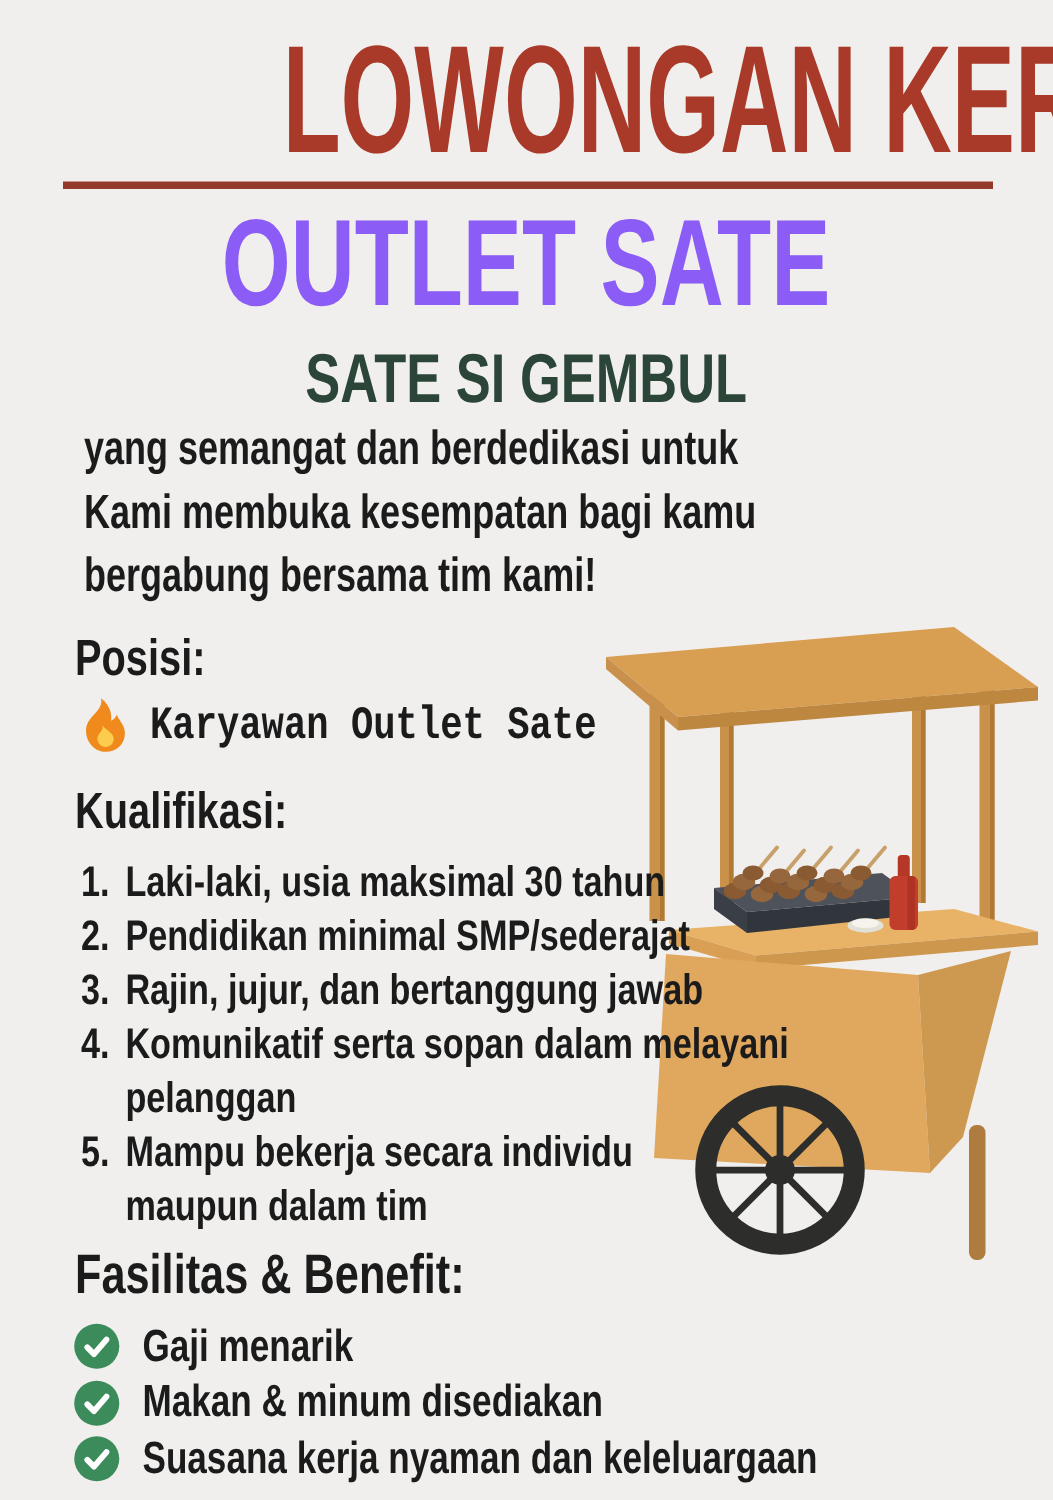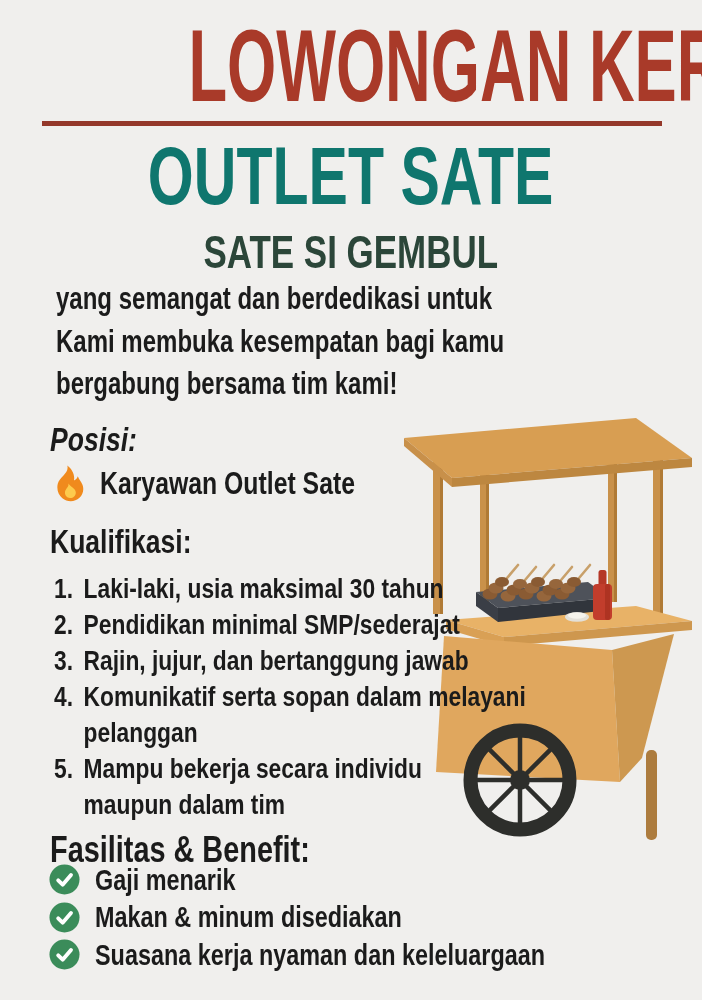--- a/index.html
+++ b/index.html
@@ -9,42 +9,42 @@
     font-family:"Liberation Sans","DejaVu Sans",sans-serif;
     font-weight:bold;color:#1B1B1B;
   }
   .abs{position:absolute;}
   .center{left:0;width:702px;text-align:center;}
   
   .cx{display:inline-block;white-space:nowrap;}
   .title{top:14px;font-size:102px;line-height:104px;color:#A93A29;z-index:2;}
   .title .cx{transform:scaleX(.62);}
   .divider{top:121px;left:42px;width:620px;height:5px;background:#94382A;z-index:2;}
-  .subtitle{top:133px;font-size:82px;line-height:86px;color:#0f766e;z-index:2;}
+  .subtitle{top:133px;font-size:82px;line-height:86px;color:#8b5cf6;z-index:2;}
   .subtitle .cx{transform:scaleX(.72);}
   .brand{top:217px;font-size:46px;line-height:70px;color:#2B4639;z-index:2;}
   .brand .cx{transform:scaleX(.76);}
   .intro{top:277px;left:56px;font-size:32px;line-height:42.5px;z-index:2;}
   .intro .cx{transform:scaleX(.75);transform-origin:0 60%;}
   .sec-h{font-size:34px;line-height:40px;z-index:2;}
   .sec-h .cx,.row-text .cx{transform-origin:0 60%;}
-  .posisi-h{top:419px;left:50px;font-style:italic;}
+  .posisi-h{top:419px;left:50px;}
   .posisi-h .cx,.kualifikasi-h .cx{transform:scaleX(.78);}
-  .position-row{top:462px;left:50px;height:44px;display:flex;align-items:center;gap:16px;z-index:2;}
+  .position-row{top:462px;left:50px;height:44px;display:flex;align-items:center;gap:16px;z-index:2;font-family:Liberation Mono, monospace;}
   .position-row .flame{width:34px;height:38px;flex:0 0 auto;}
   .position-row .val{font-size:31px;}
   .position-row .val .cx{transform:scaleX(.8);transform-origin:0 60%;}
   .kualifikasi-h{top:521px;left:50px;}
   .qual-list{top:570px;left:54px;font-size:28.5px;z-index:2;}
   .li-line{height:36px;line-height:36px;}
   .li-line .cx{transform:scaleX(.8);transform-origin:0 60%;}
   .num{display:inline-block;width:37px;}
   .fasilitas-h{top:829px;left:50px;font-size:37px;line-height:42px;}
   .fasilitas-h .cx{transform:scaleX(.78);}
-  .benefits{top:861px;left:49px;z-index:2;}
+  .benefits{top:879px;left:49px;z-index:2;}
   .benefit-row{height:37.5px;display:flex;align-items:center;gap:15px;}
   .benefit-row .chk{width:31px;height:31px;flex:0 0 auto;}
   .benefit-row .lbl{font-size:30px;}
   .benefit-row .lbl .cx{transform:scaleX(.78);transform-origin:0 60%;}
   .cart{left:390px;top:408px;width:312px;height:436px;z-index:1;}
   .txt-layer{z-index:2;}
 </style>
 </head>
 <body>
 

